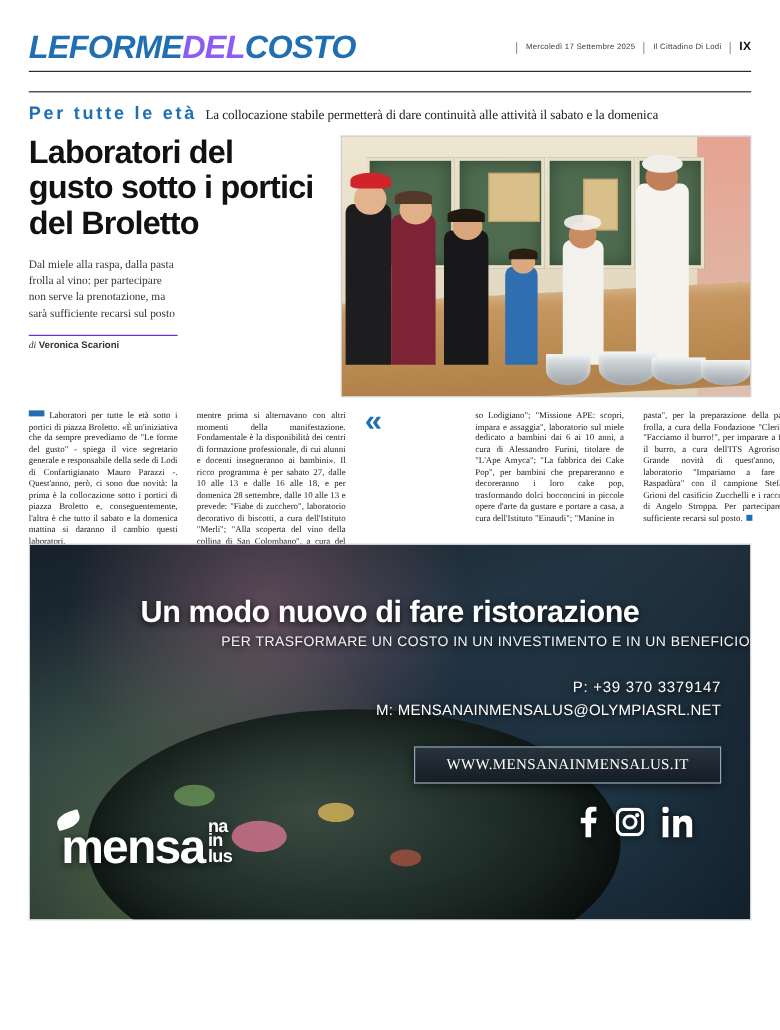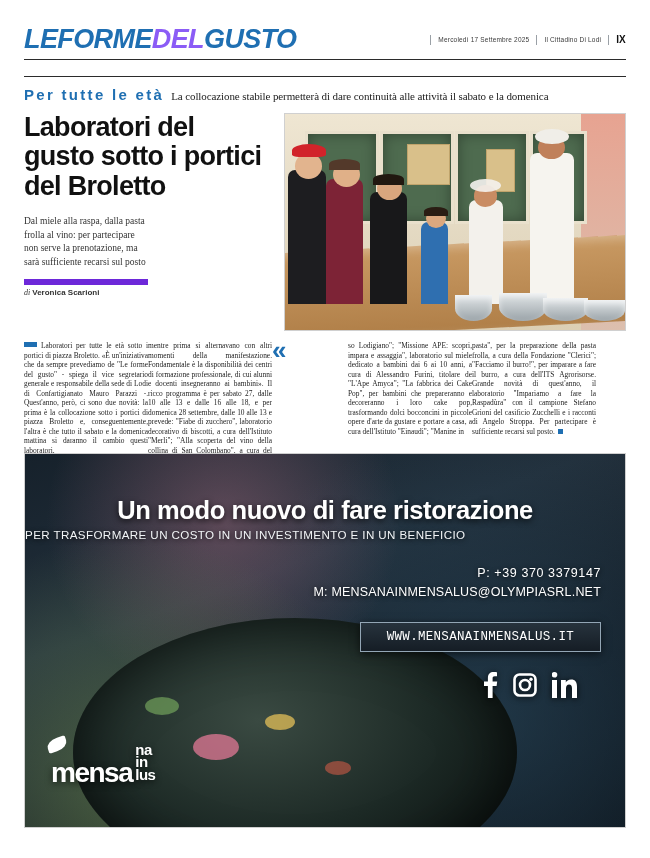--- a/index.html
+++ b/index.html
@@ -55,60 +55,60 @@
     font-family:"Liberation Sans", sans-serif;
     font-weight:bold;font-size:27px;line-height:1.09;
     letter-spacing:-0.7px;color:#111;margin:0;
   }
   .standfirst{
     margin-top:14px;width:124px;
     font-size:9.5px;line-height:1.42;color:#333;
   }
   .byline{
     margin-top:10px;width:124px;
-    border-top:6px solid #6d28d9;padding-top:3px;
+    border-top:1px solid #6d28d9;padding-top:3px;
     font-size:8px;color:#333;
   }
   .byline b{font-family:"Liberation Sans", sans-serif;font-size:8px;}
   .byline i{font-style:italic;}
 
   .photo{
     width:100%;height:218px;border:1px solid #d0d0d0;box-sizing:border-box;
     position:relative;overflow:hidden;background:#cfd6cf;
   }
   .ph-wall{position:absolute;inset:0;background:linear-gradient(#efe6d2 0%,#e6dcc6 42%,#dccfb4 100%);}
   .ph-win{position:absolute;top:8%;height:40%;background:#4e6b4f;border:3px solid #e9e0cc;box-shadow:inset 0 0 14px rgba(0,0,0,.35);}
   .ph-pink{position:absolute;right:0;top:0;width:13%;height:100%;background:linear-gradient(#e7a391,#dcbfae);}
   .ph-table{position:absolute;left:-4%;bottom:0;width:108%;height:40%;background:linear-gradient(#c99a63,#b07f48);transform:skewY(-3deg);box-shadow:inset 0 4px 10px rgba(255,255,255,.25);}
   .ph-person{position:absolute;bottom:12%;border-radius:7px 7px 0 0;}
   .ph-head{position:absolute;border-radius:50%;}
   .ph-bowl{position:absolute;bottom:4%;border-radius:0 0 50% 50%;background:linear-gradient(#e2e6e8,#9aa3a8);box-shadow:inset 0 3px 6px rgba(255,255,255,.6);}
   .ph-sign{position:absolute;background:#d9c08a;border:1px solid #c0a46c;}
 
   
-  .body-cols{display:flex;margin-top:10px;gap:0;}
+  .body-cols{display:flex;margin-top:10px;gap:16px;}
   .col{font-size:7.4px;line-height:1.29;text-align:justify;color:#1d1d1d;hyphens:auto;}
   .c1{width:124px;flex:0 0 124px;}
   .c2{width:124px;flex:0 0 124px;}
   .quote-col{width:76px;flex:0 0 76px;}
   .c3{width:124px;flex:0 0 124px;}
   .c4{width:124px;flex:0 0 124px;}
   .drop-sq{display:inline-block;width:13px;height:5px;background:#1f6fb2;margin-right:4px;position:relative;top:-1px;}
   .end-sq{display:inline-block;width:5px;height:5px;background:#1f6fb2;margin-left:3px;}
   .quote-mark{
     font-family:"Liberation Sans", sans-serif;font-weight:bold;
     font-size:26px;color:#1f6fb2;line-height:.7;letter-spacing:-3px;
   }
   .quote-text{
     margin-top:6px;font-size:9.6px;line-height:1.32;color:#3d4a55;
   }
 
   
   .advert{
-    position:absolute;left:24px;right:24px;top:453px;height:375px;
+    position:absolute;left:24px;right:24px;top:453px;height:314px;
     overflow:hidden;border:1px solid #cfcfcf;box-sizing:border-box;
     background:
       radial-gradient(circle at 18% 88%, rgba(120,150,90,.55), transparent 42%),
       radial-gradient(circle at 33% 18%, rgba(190,120,140,.40), transparent 35%),
       radial-gradient(circle at 78% 70%, rgba(40,70,90,.65), transparent 55%),
       linear-gradient(160deg,#16212b 0%,#22303c 35%,#101820 70%,#0a1016 100%);
   }
   .ad-plate{
     position:absolute;left:8%;bottom:-16%;width:74%;height:72%;
     border-radius:50%;
@@ -116,21 +116,21 @@
     box-shadow:0 0 60px rgba(0,0,0,.6) inset;
   }
   .ad-garnish{position:absolute;border-radius:50%;filter:blur(.4px);}
   .ad-title{
     position:absolute;left:0;right:0;top:42px;text-align:center;
     font-family:"Liberation Sans", sans-serif;font-weight:bold;
     font-size:25.5px;color:#ffffff;letter-spacing:-0.4px;
     text-shadow:0 2px 6px rgba(0,0,0,.8);
   }
   .ad-sub{
-    position:absolute;left:0;right:0;top:74px;text-align:left;
+    position:absolute;left:0;right:0;top:74px;text-align:right;
     font-family:"Liberation Sans", sans-serif;
     font-size:11.6px;color:#f2f5f7;letter-spacing:.4px;
     text-shadow:0 1px 5px rgba(0,0,0,.85);
   }
   .ad-phone{
     position:absolute;right:24px;top:112px;
     font-family:"Liberation Sans", sans-serif;
     font-size:12.5px;color:#ffffff;letter-spacing:.6px;
     text-shadow:0 1px 5px rgba(0,0,0,.85);
   }
@@ -138,34 +138,34 @@
     position:absolute;right:24px;top:131px;
     font-family:"Liberation Sans", sans-serif;
     font-size:12.5px;color:#ffffff;letter-spacing:.2px;
     text-shadow:0 1px 5px rgba(0,0,0,.85);
   }
   .ad-web{
     position:absolute;right:24px;top:168px;
     padding:7px 26px;
     border:1px solid #93a6b5;
     background:linear-gradient(#27333d,#151d25);
-    font-family:Liberation Mono, monospace;
+    font-family:Liberation Serif, serif;
     font-size:12.5px;color:#ffffff;letter-spacing:.3px;
     box-shadow:0 2px 8px rgba(0,0,0,.6);
   }
   .ad-social{
     position:absolute;right:48px;top:218px;display:flex;gap:15px;align-items:center;
   }
   .ad-social svg{display:block;filter:drop-shadow(0 1px 3px rgba(0,0,0,.8));}
   .ad-logo{
     position:absolute;left:26px;bottom:42px;display:flex;align-items:flex-end;gap:3px;
   }
   .logo-word{
     font-family:"Liberation Sans", sans-serif;
-    font-size:28px;font-weight:bold;color:#ffffff;line-height:.84;
+    font-size:40px;font-weight:bold;color:#ffffff;line-height:.84;
     letter-spacing:-1.5px;
     text-shadow:0 2px 7px rgba(0,0,0,.7);
   }
   .logo-stack{
     display:flex;flex-direction:column;line-height:.82;
     font-family:"Liberation Sans", sans-serif;font-weight:bold;color:#ffffff;
     font-size:15px;letter-spacing:-.5px;margin-bottom:4px;
     text-shadow:0 2px 6px rgba(0,0,0,.7);
   }
   .logo-leaf{
@@ -173,21 +173,21 @@
     background:#ffffff;border-radius:60% 10% 60% 10%;transform:rotate(-18deg);
   }
 </style>
 </head>
 <body>
 
 <div class="page">
 
   <div class="masthead">
     <div class="masthead-title">
-      <span class="mh-blue">LEFORME</span><span class="mh-grey">DEL</span><span class="mh-blue">GUSTO</span>
+      <span class="mh-blue">LEFORME</span><span class="mh-grey">DEL</span><span class="mh-blue">COSTO</span>
     </div>
     <div class="masthead-meta">
       <span>Mercoledì 17 Settembre 2025</span>
       <span>Il Cittadino Di Lodi</span>
       <span class="pagenum">IX</span>
     </div>
   </div>
   <div class="rule-top"></div>
 
   <div class="kicker-row">

